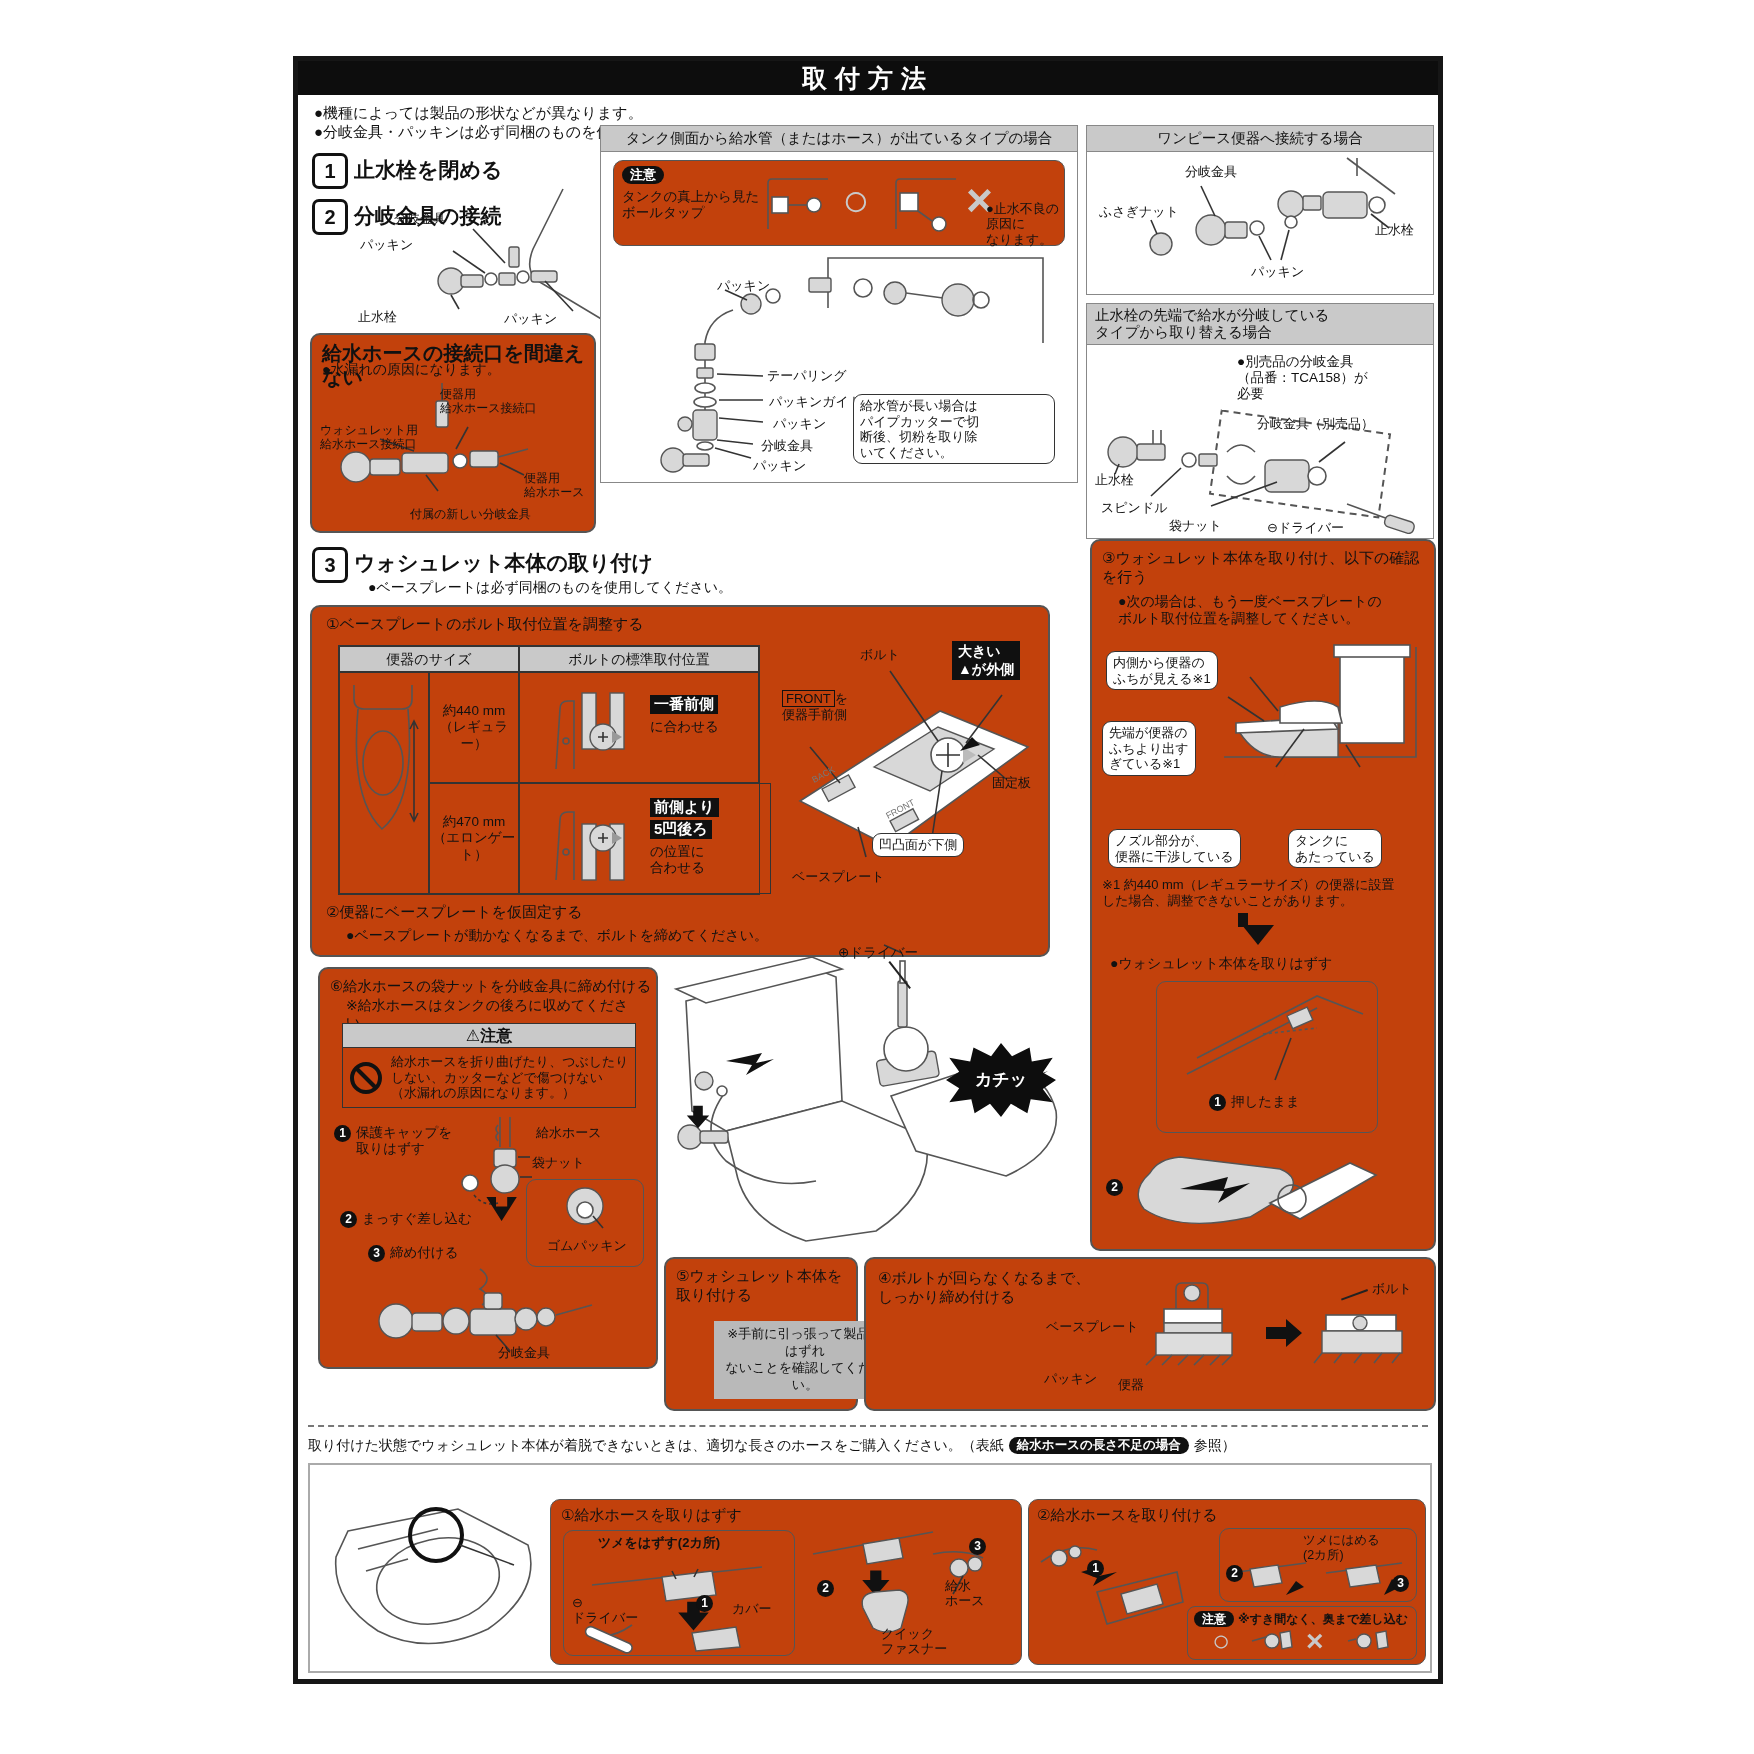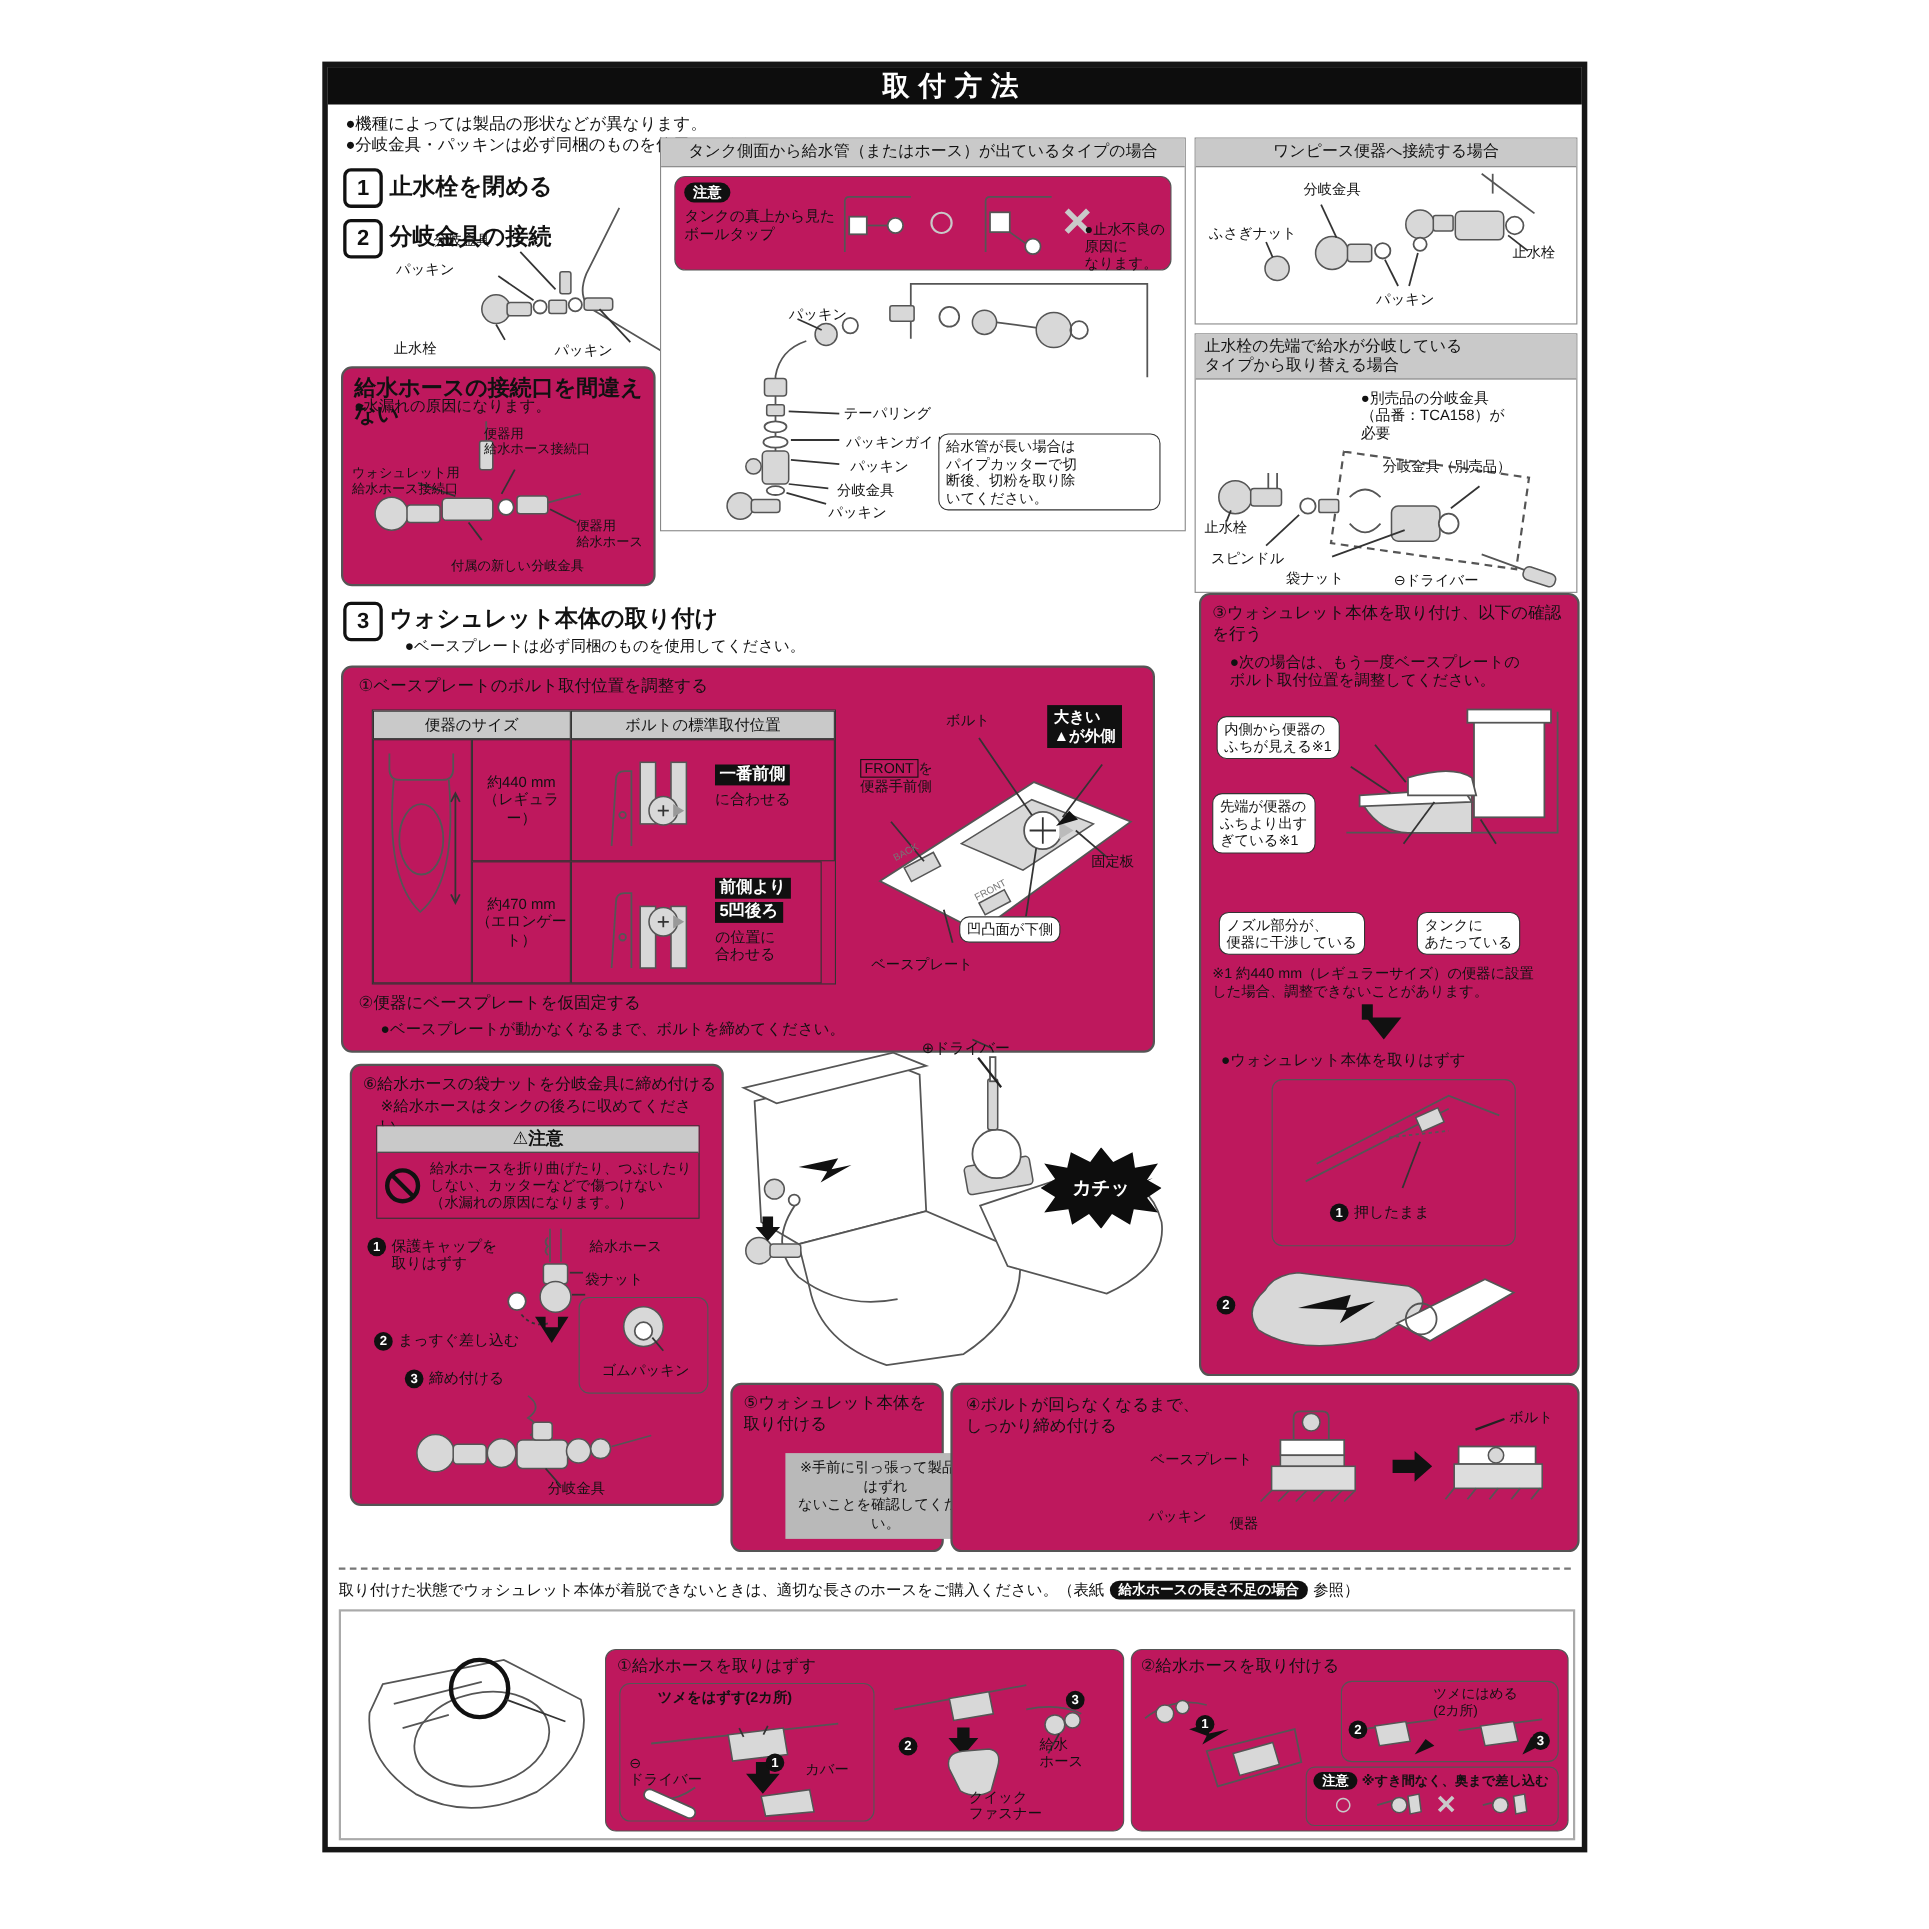--- a/index.html
+++ b/index.html
@@ -10,21 +10,21 @@
   .page{position:absolute;left:293px;top:56px;width:1140px;height:1618px;
         border:5px solid #161616;background:#fff;}
   .hdr{position:absolute;left:0;top:0;width:100%;height:34px;background:#0d0d0d;color:#fff;
        display:flex;align-items:center;justify-content:center;font-size:25px;font-weight:bold;letter-spacing:8px;}
   .note{font-size:15px;line-height:1.35;}
   .stepnum{position:absolute;width:30px;height:30px;border:3px solid #111;border-radius:7px;
            display:flex;align-items:center;justify-content:center;font-size:20px;font-weight:bold;background:#fff;}
   .steplbl{position:absolute;font-size:21px;font-weight:bold;}
   .lbl{position:absolute;font-size:13px;line-height:1.18;white-space:pre-line;}
   .lbl12{font-size:12px;}
-  .panel{position:absolute;border:2px solid #555;border-radius:10px;background:#be185d;}
+  .panel{position:absolute;border:2px solid #555;border-radius:10px;background:#c2410c;}
   .gpanel{position:absolute;border:1px solid #888;background:#fff;}
   .ghdr{background:#c9c9c9;color:#111;font-size:14.5px;display:flex;align-items:center;justify-content:center;
         border-bottom:1px solid #888;text-align:center;line-height:1.15;white-space:pre-line;}
   .callout{position:absolute;border:1.5px solid #333;border-radius:9px;background:#fff;
            font-size:13px;padding:3px 6px;white-space:pre-line;line-height:1.2;}
   .bbadge{background:#101010;color:#fff;font-weight:bold;padding:0 4px;display:inline-block;line-height:1.25;}
   .pillbadge{background:#101010;color:#fff;font-weight:bold;border-radius:9px;padding:1px 8px;font-size:13px;display:inline-block;}
   .numc{display:inline-flex;width:17px;height:17px;border-radius:50%;background:#101010;color:#fff;
         align-items:center;justify-content:center;font-size:12px;font-weight:bold;flex:none;}
   .ptitle{position:absolute;font-size:15px;display:flex;gap:4px;align-items:flex-start;line-height:1.25;}
@@ -256,21 +256,21 @@
           <circle class="sk" cx="40" cy="62" r="3"></circle>
           <rect class="fillg" x="56" y="14" width="14" height="56"></rect>
             <rect class="fillg" x="84" y="14" width="14" height="56"></rect>
           <circle class="fillg" cx="77" cy="58" r="13"></circle>
             <path class="skd" d="M72 58 L82 58 M77 53 L77 63"></path>
           <path d="M86 52 L96 58 L86 64 Z" fill="#999"></path>
         </svg>
         <div class="abs" style="left:130px;top:22px;"><span class="bbadge t" style="font-size:15px;">一番前側</span></div>
         <div class="lbl t" style="left:130px;top:46px;font-size:13.5px;">に合わせる</div>
       </div>
-      <div class="tc" style="left:180px;top:137px;width:228px;height:111px;text-align:right;">
+      <div class="tc" style="left:180px;top:137px;width:252px;height:111px;">
         <svg width="110" height="100" style="left:6px;top:6px;">
           <path class="sk" d="M30 90 L34 30 Q34 22 42 22 L48 22 L48 90"></path>
           <circle class="sk" cx="40" cy="62" r="3"></circle>
           <rect class="fillg" x="56" y="34" width="14" height="56"></rect>
             <rect class="fillg" x="84" y="34" width="14" height="56"></rect>
           <circle class="fillg" cx="77" cy="48" r="13"></circle>
             <path class="skd" d="M72 48 L82 48 M77 43 L77 53"></path>
           <path d="M86 42 L96 48 L86 54 Z" fill="#999"></path>
         </svg>
         <div class="abs" style="left:130px;top:14px;"><span class="bbadge t" style="font-size:15px;">前側より</span></div>

